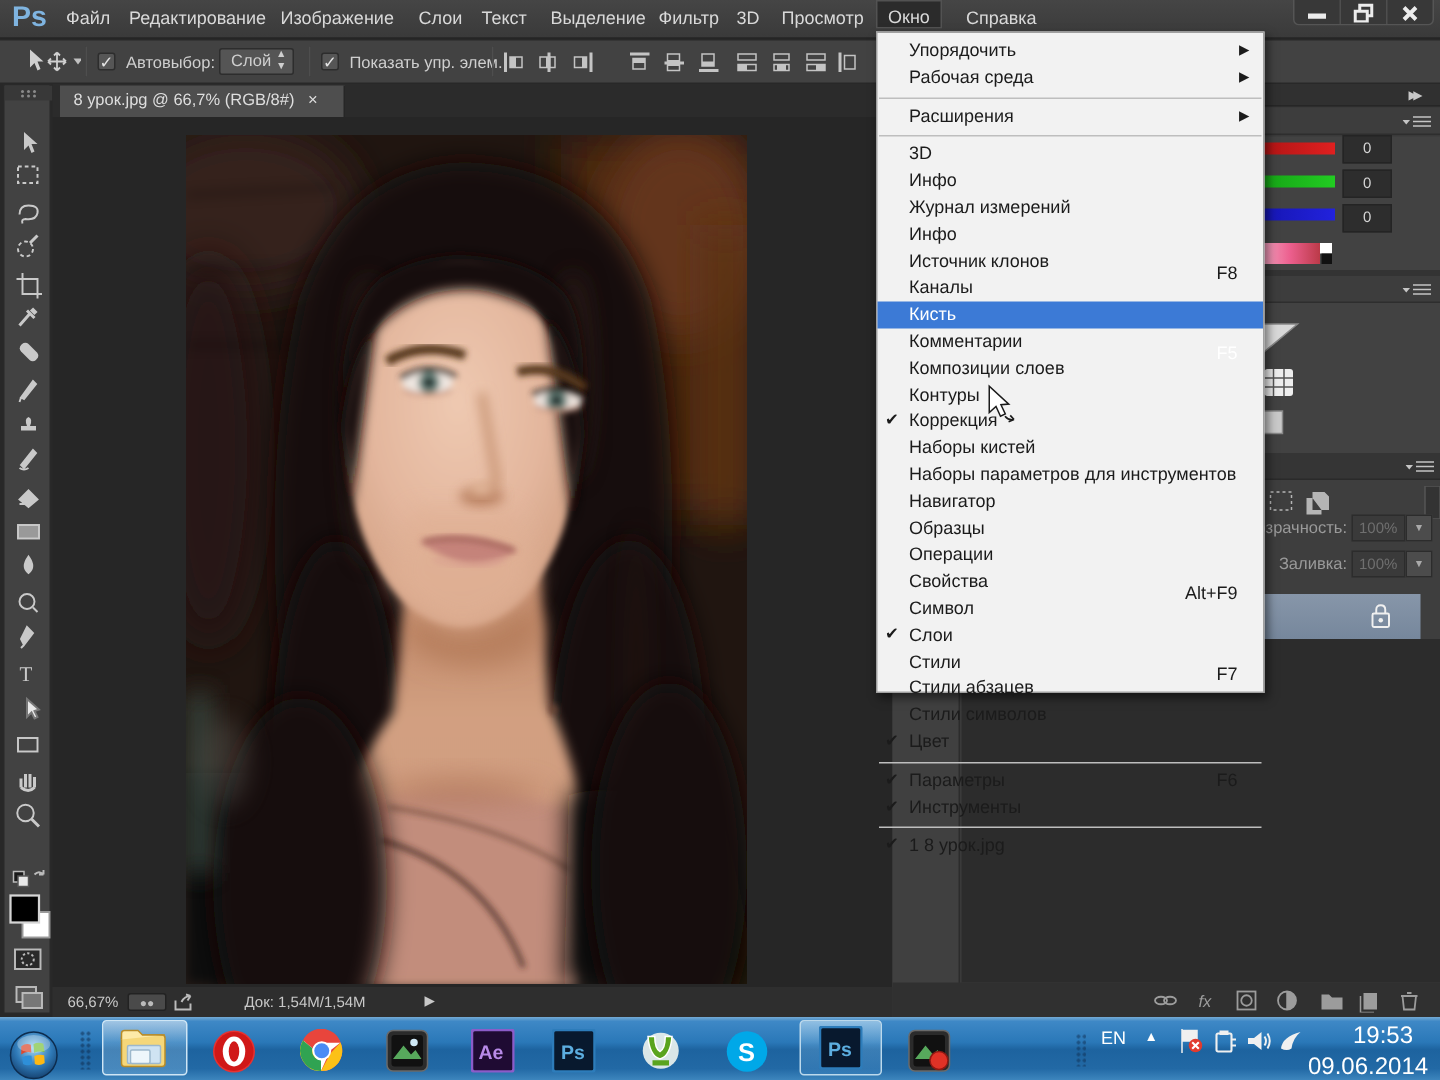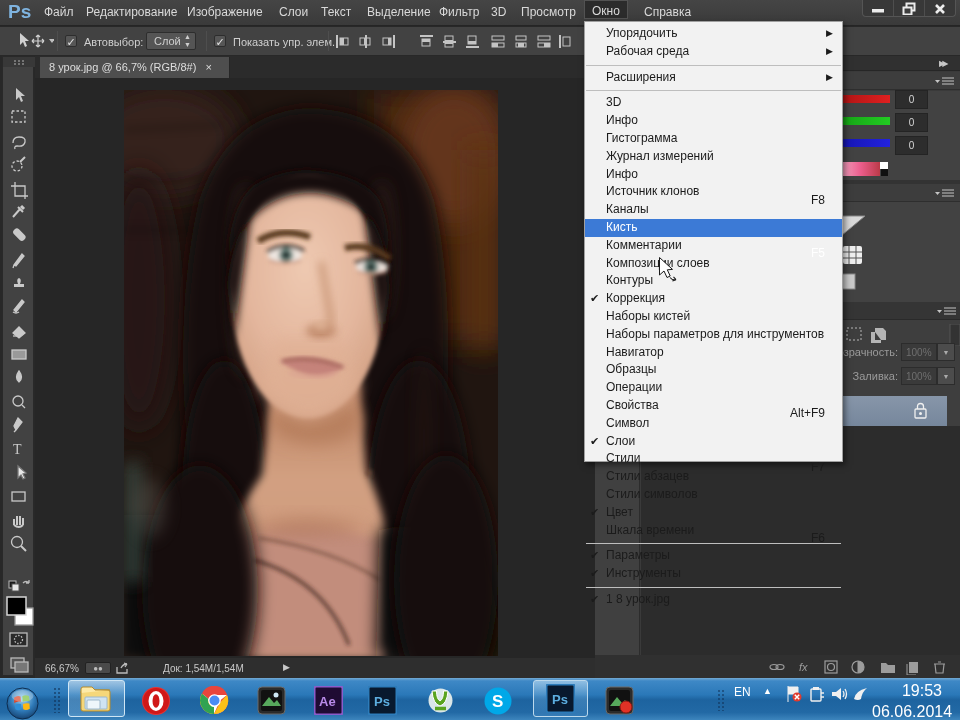--- a/index.html
+++ b/index.html
@@ -459,21 +459,20 @@
 
   <div class="abs" id="wmenu">
     <div style="height:3px;"></div>
     <div class="mrow">Упорядочить<span class="sub">▶</span></div>
     <div class="mrow">Рабочая среда<span class="sub">▶</span></div>
     <div class="msep"></div>
     <div class="mrow">Расширения<span class="sub">▶</span></div>
     <div class="msep"></div>
     <div class="mrow">3D</div>
     <div class="mrow">Инфо</div>
-    <div class="mrow">Гистограмма</div>
     <div class="mrow">Журнал измерений</div>
     <div class="mrow">Инфо<span class="sc">F8</span></div>
     <div class="mrow">Источник клонов</div>
     <div class="mrow">Каналы</div>
     <div class="mrow hl">Кисть<span class="sc">F5</span></div>
     <div class="mrow">Комментарии</div>
     <div class="mrow">Композиции слоев</div>
     <div class="mrow">Контуры</div>
     <div class="mrow"><span class="ck">✔</span>Коррекция</div>
     <div class="mrow">Наборы кистей</div>
@@ -481,21 +480,20 @@
     <div class="mrow">Навигатор</div>
     <div class="mrow">Образцы</div>
     <div class="mrow">Операции<span class="sc">Alt+F9</span></div>
     <div class="mrow">Свойства</div>
     <div class="mrow">Символ</div>
     <div class="mrow"><span class="ck">✔</span>Слои<span class="sc">F7</span></div>
     <div class="mrow">Стили</div>
     <div class="mrow">Стили абзацев</div>
     <div class="mrow">Стили символов</div>
     <div class="mrow"><span class="ck">✔</span>Цвет<span class="sc">F6</span></div>
-    <div class="mrow">Шкала времени</div>
     <div class="msep"></div>
     <div class="mrow"><span class="ck">✔</span>Параметры</div>
     <div class="mrow"><span class="ck">✔</span>Инструменты</div>
     <div class="msep"></div>
     <div class="mrow"><span class="ck">✔</span>1 8 урок.jpg</div>
   </div>
 
   <svg class="abs" style="left:656px; top:256px; z-index:50;" width="28" height="28">
     <path d="M3.5,1.5 L3.5,19 L8,15 L11,21.5 L14.2,20 L11.3,13.8 L16.5,13.4 Z" fill="#fff" stroke="#1a1a1a" stroke-width="1"></path>
     <path d="M14,21.5 q2.5,3 6,2.2 m-2.5,-2.8 l2.5,2.8 m-3.6,1.4 l3.6,-1.4" stroke="#1a1a1a" stroke-width="1.1" fill="none"></path>
@@ -607,17 +605,17 @@
     </svg>
     <svg class="abs" style="left:830px; top:7px;" width="18" height="18">
       <path d="M2,7 L6,7 L11,3 L11,15 L6,11 L2,11 Z" fill="#f0f0f0"></path>
       <path d="M13,6 Q15,9 13,12 M15,4 Q18,9 15,14" stroke="#f0f0f0" stroke-width="1.3" fill="none"></path>
     </svg>
     <svg class="abs" style="left:852px; top:8px;" width="18" height="16">
       <path d="M2,13 Q3,5 15,2 Q10,6 9,13 Q6,15 2,13 Z" fill="#f0f0f0"></path>
     </svg>
     <div class="abs" style="left:872px; top:4px; width:70px; height:34px; color:#fff; font-size:16px; text-align:right;">
       <div>19:53</div>
-        <div style="margin-top:3px;">06.06.2014</div>
+        <div style="margin-top:3px;">09.06.2014</div>
     </div>
   </div>
 
 </div>
 
 </body></html>

